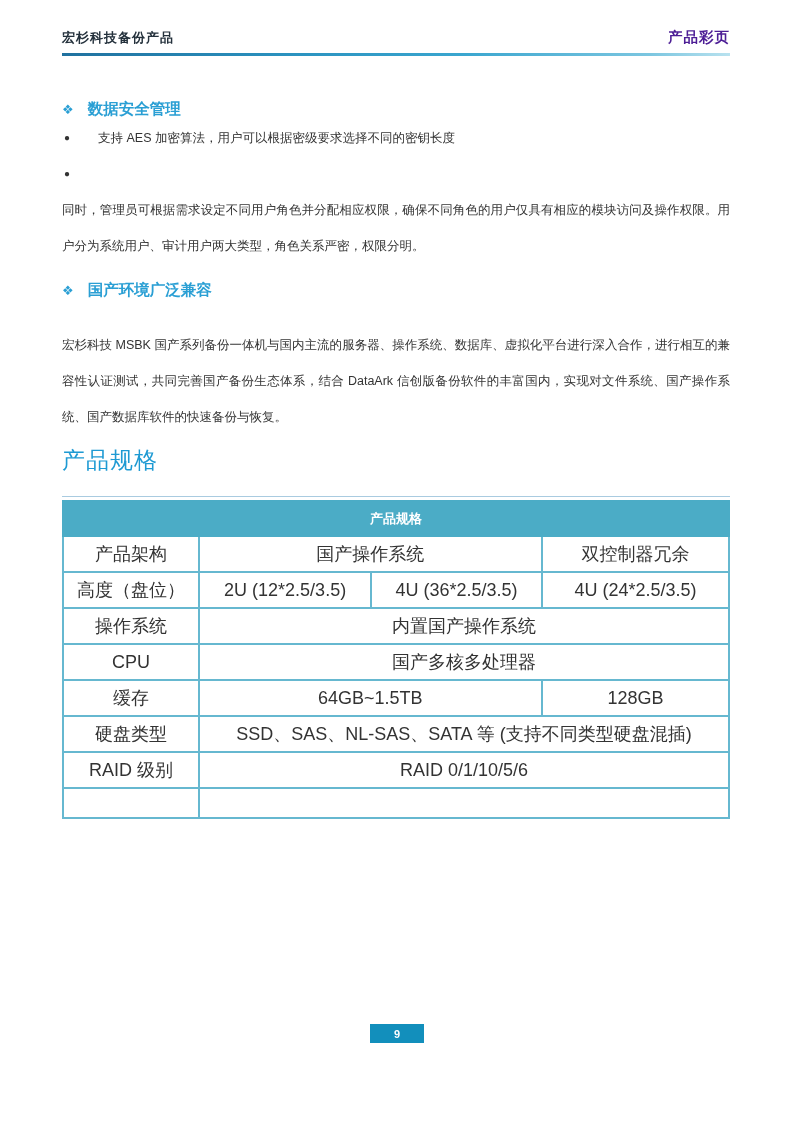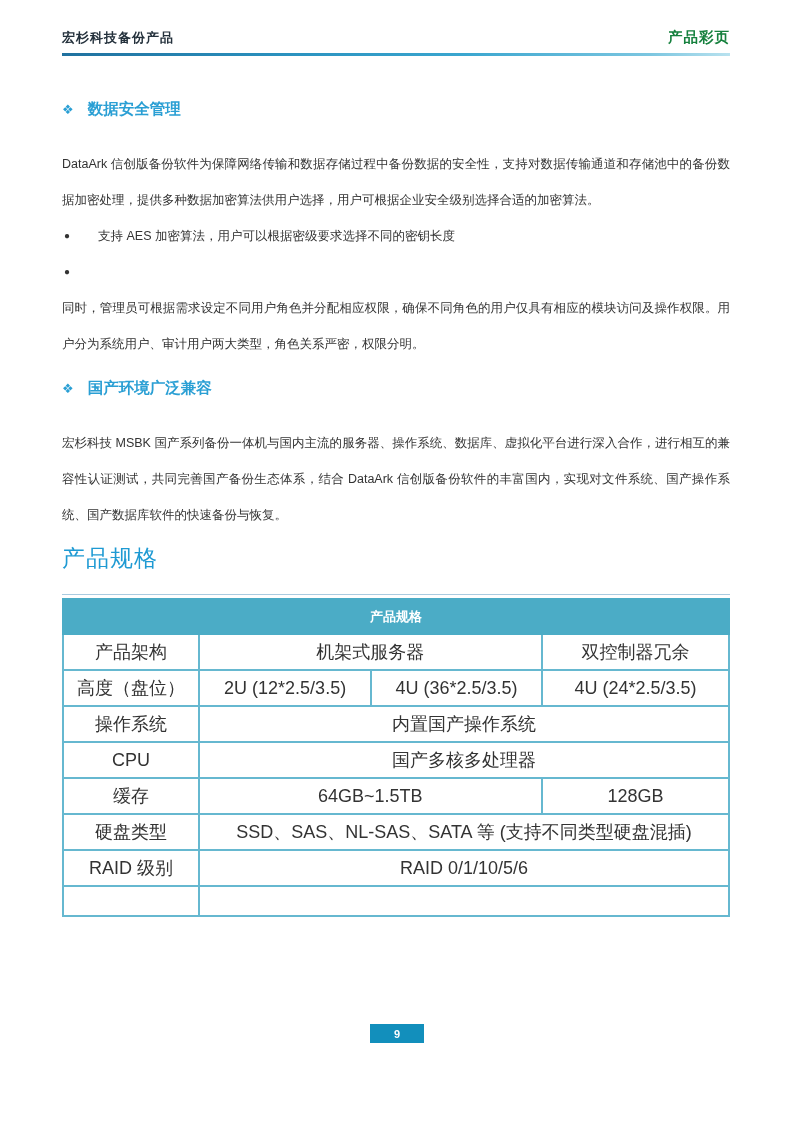--- a/index.html
+++ b/index.html
@@ -12,21 +12,21 @@
     box-sizing: border-box;
     padding: 28px 64px 0 62px;
     font-family: "Liberation Sans", "DejaVu Sans", sans-serif;
     color: #333333;
     overflow: hidden;
   }
 
   
   .doc-header { display:flex; justify-content:space-between; align-items:flex-end; }
   .doc-header-left { font-size:13px; font-weight:bold; color:#24313c; letter-spacing:1px; }
-  .doc-header-right { font-size:14.5px; font-weight:bold; color:#15803d; letter-spacing:1px; }
+  .doc-header-right { font-size:14.5px; font-weight:bold; color:#4c1d95; letter-spacing:1px; }
   .header-rule {
     height:3px; margin-top:6px;
     background: linear-gradient(to right, #20719f 0%, #2b93c0 35%, #3aa6cf 60%, #7cc6e0 88%, #b9e2ef 100%);
   }
 
   
   .section-title {
     display:flex; align-items:center; gap:14px;
     font-size:15.5px; font-weight:bold; color:#2a9fd4;
     margin:0;
@@ -95,21 +95,20 @@
     <span class="doc-header-left">宏杉科技备份产品</span>
     <span class="doc-header-right">产品彩页</span>
   </div>
   <div class="header-rule"></div>
 
   <h2 class="section-title sec1-title">
     <span class="diamond">❖</span>
     <span>数据安全管理</span>
   </h2>
 
-  <p class="body-par">DataArk 信创版备份软件为保障网络传输和数据存储过程中备份数据的安全性，支持对数据传输通道和存储池中的备份数据加密处理，提供多种数据加密算法供用户选择，用户可根据企业安全级别选择合适的加密算法。</p>
 
   <div class="bullet-list">
     <div class="bullet-item">
       <span class="bullet">●</span>
       <span>支持 AES 加密算法，用户可以根据密级要求选择不同的密钥长度</span>
     </div>
     <div class="bullet-item">
       <span class="bullet">●</span>
     </div>
   </div>
@@ -134,21 +133,21 @@
       <col style="width:28.1%">
     </colgroup>
     <thead>
       <tr>
         <th colspan="4">产品规格</th>
       </tr>
     </thead>
     <tbody>
       <tr>
         <td>产品架构</td>
-        <td colspan="2">机架式服务器</td>
+        <td colspan="2">国产操作系统</td>
         <td>双控制器冗余</td>
       </tr>
       <tr>
         <td>高度（盘位）</td>
         <td>2U  (12*2.5/3.5)</td>
         <td>4U (36*2.5/3.5)</td>
         <td>4U  (24*2.5/3.5)</td>
       </tr>
       <tr>
         <td>操作系统</td>

